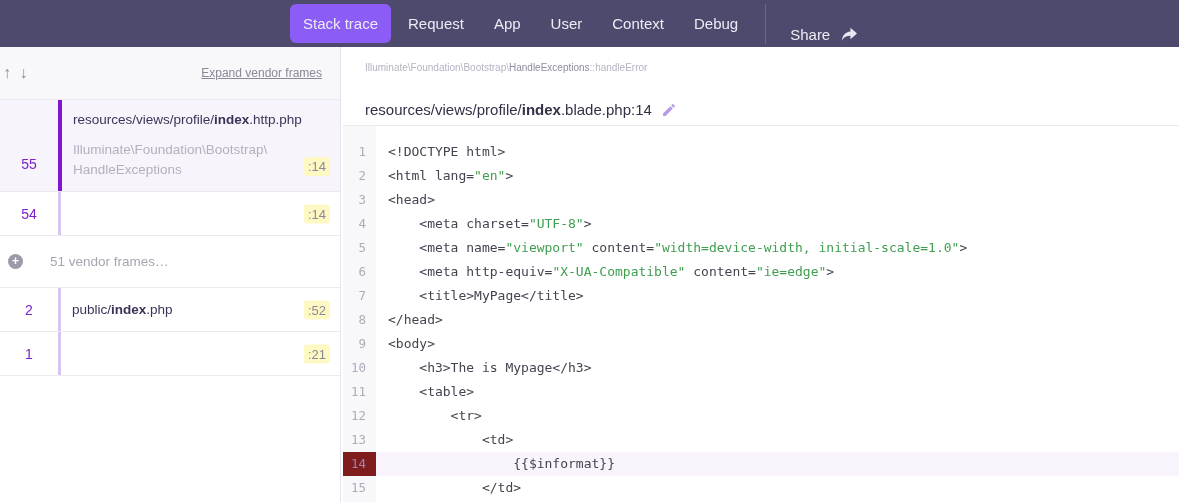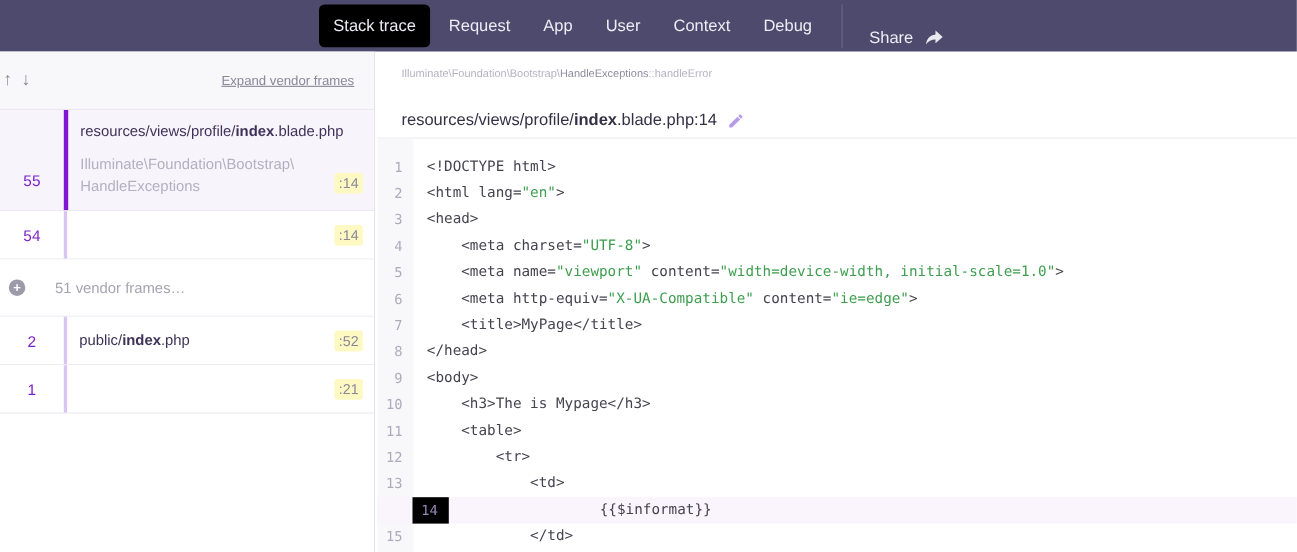--- a/index.html
+++ b/index.html
@@ -16,21 +16,21 @@
     height:47px; background:#4e4a6e;
     display:flex; align-items:center;
   }
   .tabs { display:flex; align-items:center; height:100%; margin-left:288px; }
   .tab {
     appearance:none; background:none; border:none; cursor:pointer;
     color:#edecf4; font-family:inherit; font-size:15px;
     padding:0 13px; margin:0 2px; height:39px;
     display:flex; align-items:center; border-radius:5px;
   }
-  .tab.active { background:#000000; }
+  .tab.active { background:#8b5cf6;border-radius:6px; }
   .nav-divider { width:1px; height:40px; background:#6b6789; margin:0 12px; }
   .share-btn {
     appearance:none; background:none; border:none; cursor:pointer;
     color:#edecf4; font-family:Liberation Sans, sans-serif; font-size:15px;
     display:flex; align-items:flex-end; gap:10px; padding:0 12px; height:39px;
   }
   .share-btn svg { width:18px; height:16px; fill:#e9e8f1; }
 
   
   .content { display:flex; height:455px; }
@@ -105,21 +105,21 @@
   .code-row .ln {
     width:33px; flex-shrink:0; text-align:right; padding-right:10px;
     color:#aeabbc; font-family:"DejaVu Sans Mono", monospace; font-size:12.5px;
   }
   .code-row pre {
     margin:0; padding-left:12px; white-space:pre;
     font-family:"DejaVu Sans Mono", monospace; font-size:13px; color:#45434f;
   }
   .tok-s { color:#3f9e4f; }
   .code-row.hl { background:#faf4fd; }
-  .code-row.hl .ln { background:#000000; color:#9a86b8; position:relative;margin-left:32px; }
+  .code-row.hl .ln { background:#7f1d1d; color:#9a86b8; position:relative; }
 </style>
 </head>
 <body>
 
 <div class="app">
 
   <nav class="topnav">
     <div class="tabs" id="nav-tabs">
         <button class="tab active">Stack trace</button>
         <button class="tab">Request</button>
@@ -145,21 +145,21 @@
           <button class="arrow-btn">↑</button>
           <button class="arrow-btn">↓</button>
         </span>
         <a class="expand-link">Expand vendor frames</a>
       </div>
       <div class="frames" id="frames-list">
           <div class="frame selected">
             <div class="gutter">55</div>
             <div class="bar"></div>
             <div class="frame-content">
-              <div class="file-name"><span>resources/views/profile/</span><b>index</b><span>.blade.php</span></div>
+              <div class="file-name"><span>resources/views/profile/</span><b>index</b><span>.http.php</span></div>
               <div class="frame-class">Illuminate\Foundation\Bootstrap\</div>
               <div class="frame-class">HandleExceptions</div>
             </div>
             <span class="badge">:14</span>
           </div>
           <div class="frame short">
             <div class="gutter">54</div>
             <div class="bar"></div>
             <div class="frame-content"></div>
             <span class="badge">:14</span>

